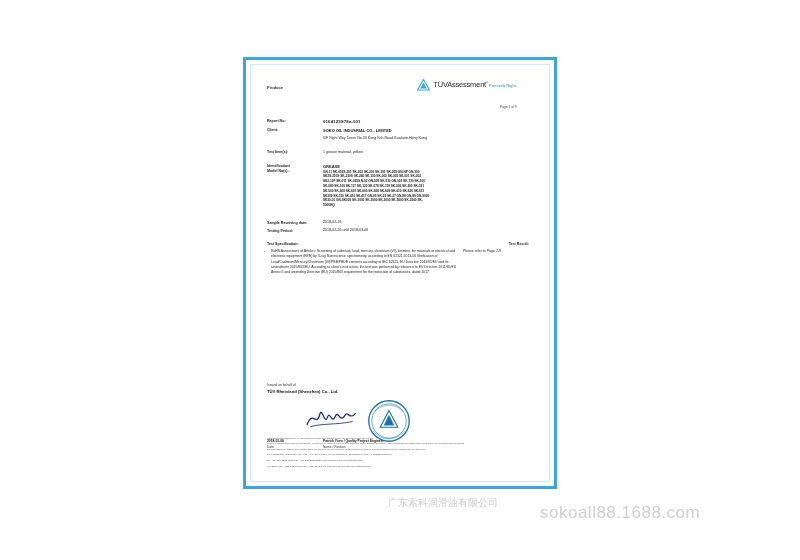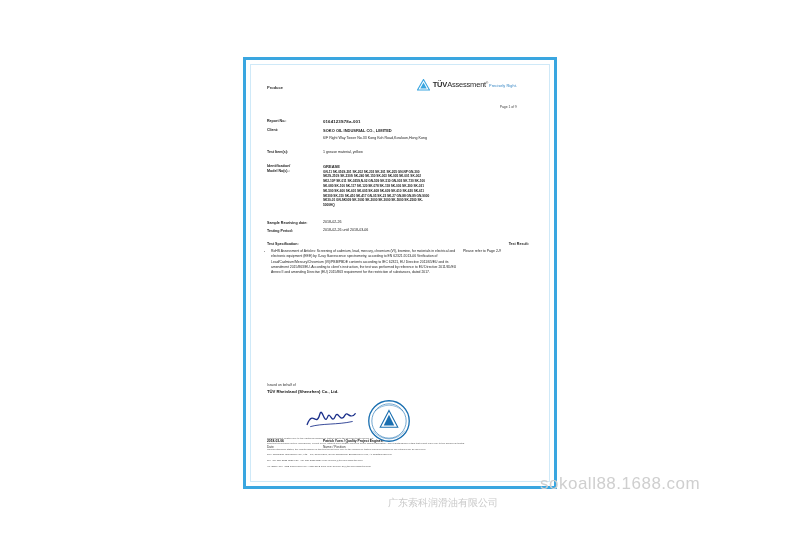--- a/index.html
+++ b/index.html
@@ -88,21 +88,21 @@
   .logo-mark svg { display: block; }
   .logo-txt {
     line-height: 1.05;
   }
   .logo-name {
     font-size: 7.5px;
     letter-spacing: -0.2px;
     color: #2b2b2b;
     white-space: nowrap;
   }
-  .logo-name b { font-weight: bold; }
+  .logo-name b { font-weight: normal; }
   .logo-tag {
     font-size: 3.8px;
     color: #2a7fc1;
     letter-spacing: 0.1px;
     white-space: nowrap;
     margin-top: 1px;
   }
   .page-of {
     position: absolute;
     right: 10px;
@@ -261,21 +261,21 @@
     left: 388px;
     top: 496px;
     font-size: 10px;
     color: #c9c9c9;
     font-family: Liberation Mono, monospace;
     white-space: nowrap;
   }
   .wm-url {
     position: absolute;
     left: 540px;
-    top: 474px;
+    top: 503px;
     font-size: 17px;
     color: #cfcfcf;
     letter-spacing: 0.5px;
     white-space: nowrap;
     font-family: "Liberation Sans", sans-serif;
   }
 </style>
 </head>
 <body>
 

